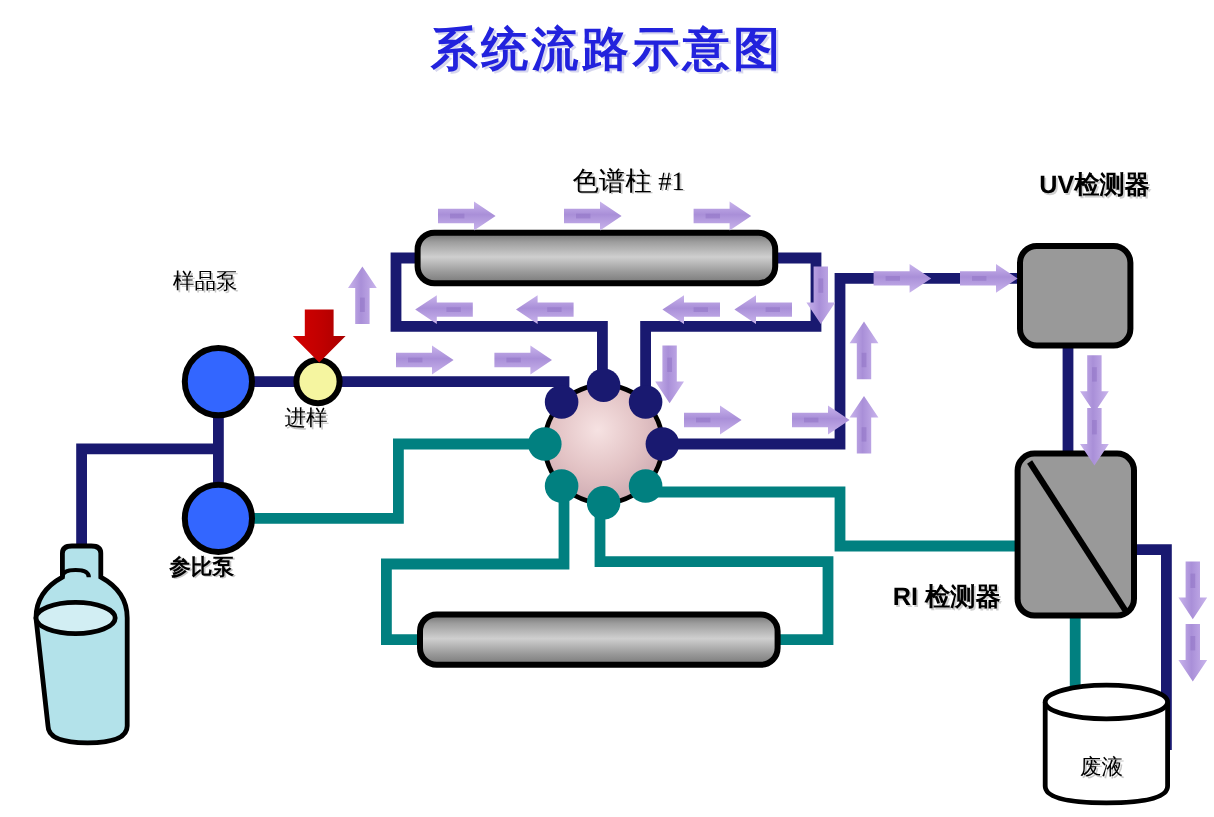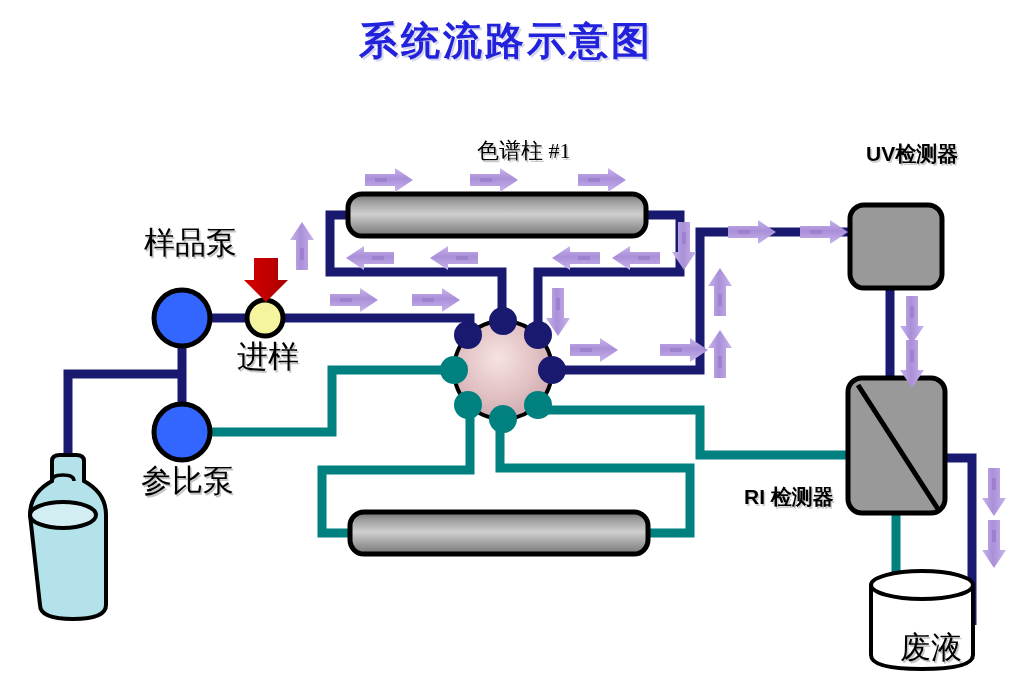--- a/index.html
+++ b/index.html
@@ -9,21 +9,21 @@
   svg.diagram{position:absolute;inset:0;width:1012px;height:681px;}
 
   .title{
     position:absolute;left:0;top:14px;width:1012px;text-align:center;
     font-family:"Liberation Serif",serif;
     font-size:39px;font-weight:700;color:#2222dd;letter-spacing:3px;
     text-shadow:2px 2px 0 rgba(120,120,200,.30);
   }
   .lbl{position:absolute;white-space:nowrap;color:#000;
        font-family:"Liberation Serif",serif;}
-  .lbl-serif{font-size:31px;font-weight:400;
+  .lbl-serif{font-size:18px;font-weight:400;
        text-shadow:1.5px 1.5px 0 rgba(150,150,150,.55);}
   .lbl-bold{font-family:"Liberation Sans",sans-serif;
        font-size:21px;font-weight:700;
        text-shadow:1.5px 1.5px 0 rgba(150,150,150,.45);}
   .lbl-col{font-size:22px;font-weight:400;
        font-family:"Liberation Serif",serif;
        text-shadow:1.5px 1.5px 0 rgba(150,150,150,.5);margin-left:40px;}
 </style>
 </head>
 <body>
@@ -192,21 +192,21 @@
       <use href="#arrD" x="900" y="296"></use>
       <use href="#arrD" x="900" y="340"></use>
 
       <use href="#arrD" x="982" y="468"></use>
       <use href="#arrD" x="982" y="520"></use>
     </g>
   </svg>
 
   <div class="lbl lbl-serif" style="left:144px;top:222px;">样品泵</div>
 
-  <div class="lbl lbl-serif" style="left:141px;top:460px;">参比泵</div>
+  <div class="lbl lbl-serif" style="left:141px;top:460px;font-weight:bold;">参比泵</div>
 
   <div class="lbl lbl-serif" style="left:237px;top:336px;text-align:center;">进样</div>
 
   <div class="lbl lbl-col" style="left:437px;top:136px;">色谱柱 #1</div>
 
 
   <div class="lbl lbl-bold" style="left:846px;top:140px;margin-left:20px;">UV检测器</div>
 
   <div class="lbl lbl-bold" style="left:744px;top:483px;">RI 检测器</div>
 

